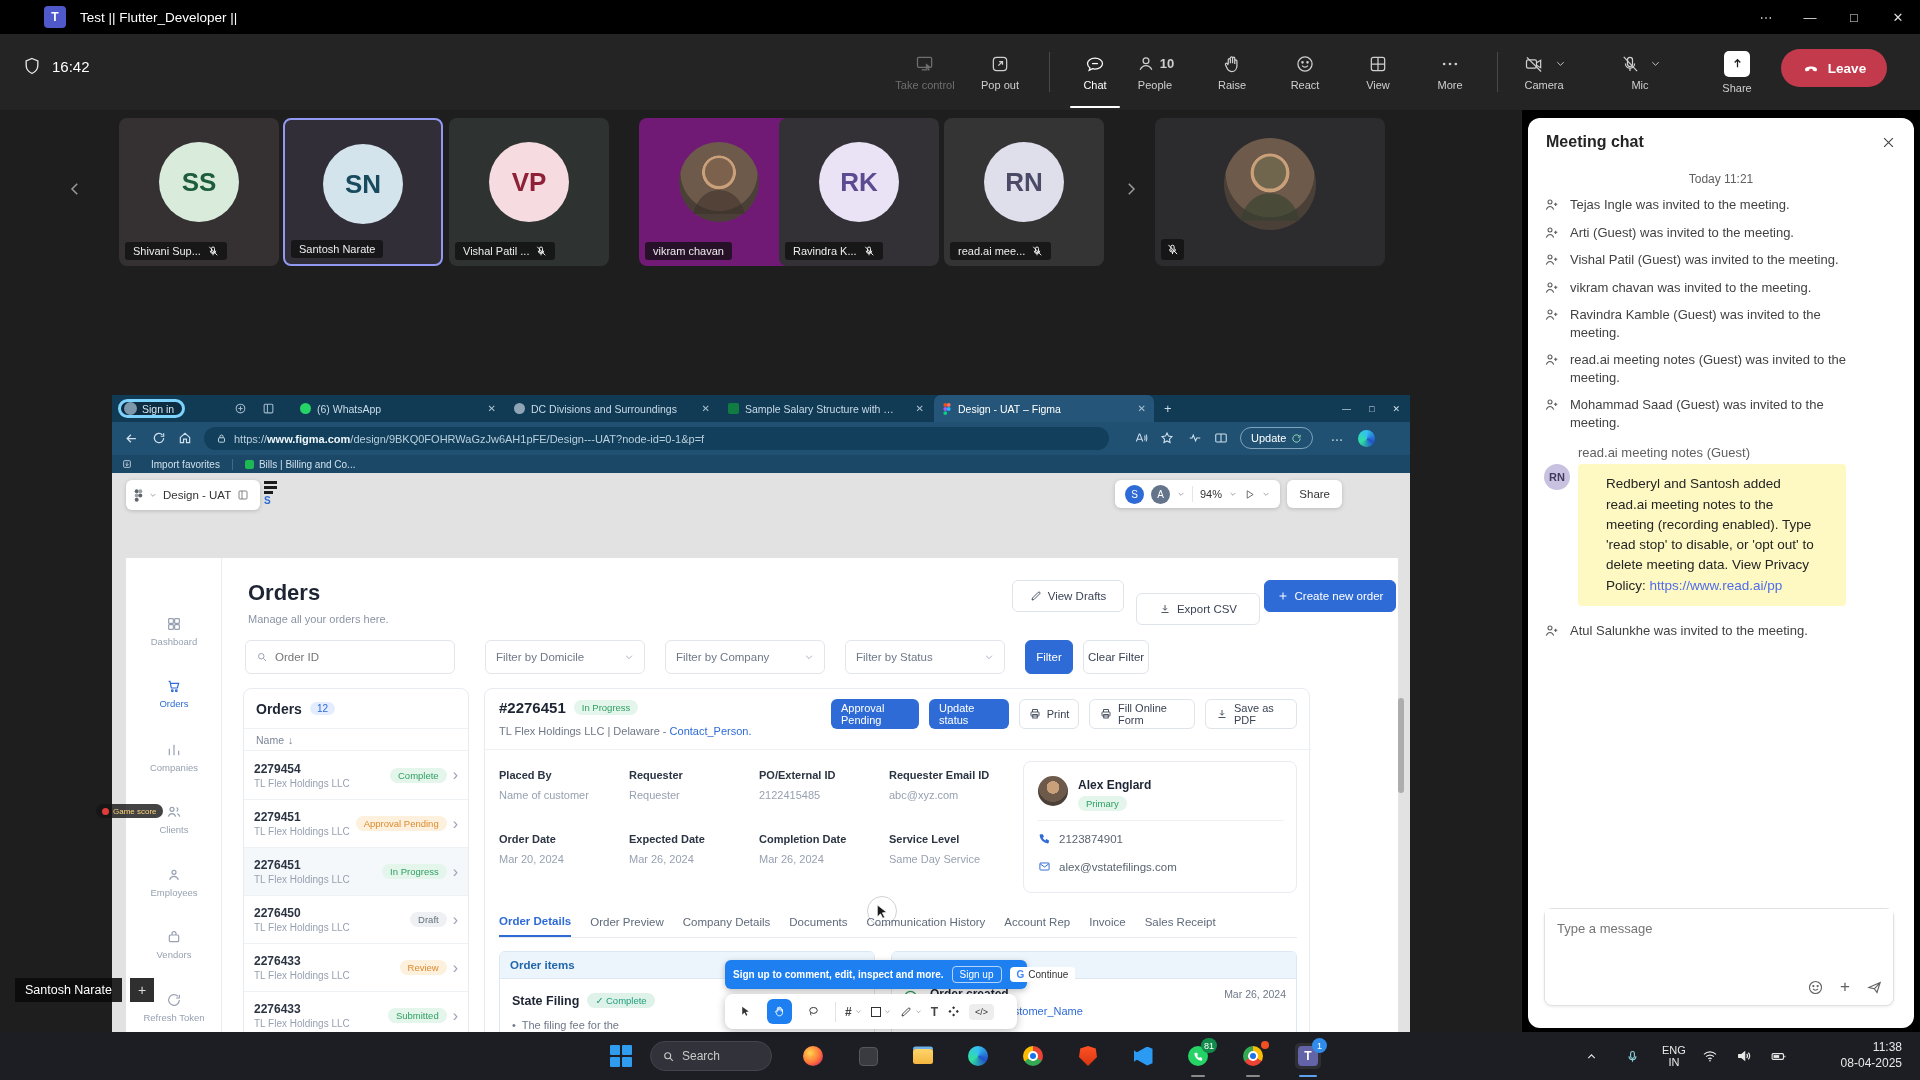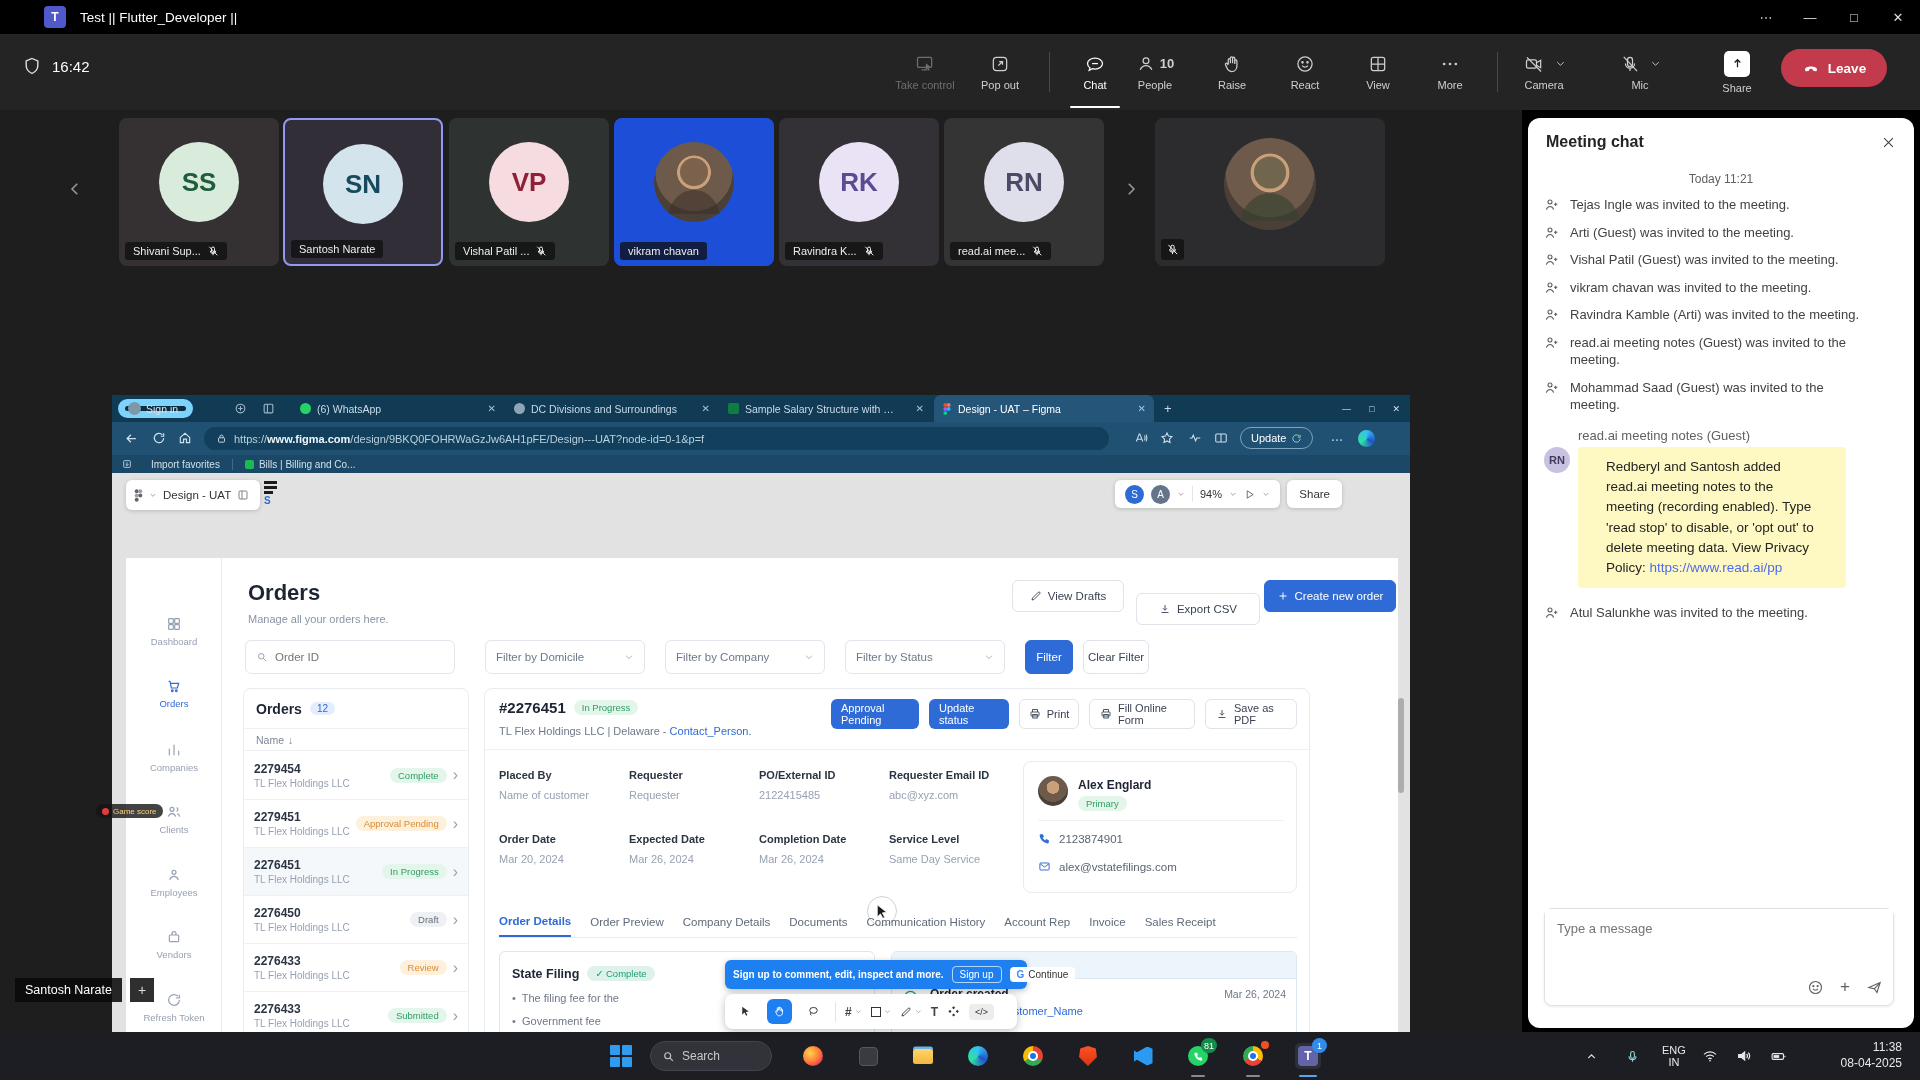--- a/index.html
+++ b/index.html
@@ -28,21 +28,21 @@
   
   #stage{left:0;top:110px;width:1522px;height:922px;background:#1e1e1e}
   .tile{position:absolute;top:8px;width:160px;height:148px;border-radius:8px;overflow:hidden}
   .tile .av{position:absolute;left:50%;top:24px;transform:translateX(-50%);width:80px;height:80px;border-radius:50%;display:flex;align-items:center;justify-content:center;font-size:26px;font-weight:bold}
   .namepill{position:absolute;left:6px;bottom:6px;background:rgba(15,15,15,.75);border-radius:3px;padding:3px 8px;color:#ededed;font-size:11px;display:flex;align-items:center;gap:6px;max-width:146px;white-space:nowrap}
   .photoav{background:radial-gradient(circle at 50% 38%,#c9a07a 0 26%,#6d5a4a 27% 60%,#4a4038 61% 100%)}
   .stripchev{position:absolute;top:70px;color:#9a9a9a}
   
   #browser{left:112px;top:285px;width:1298px;height:727px;background:#e2e2e2}
   #tabbar{left:0;top:0;width:1298px;height:27px;background:#113a54}
-  .signin{left:6px;top:4px;height:19px;border:7px solid #7dd3fc;background:#0c2d42;border-radius:10px;padding:0 8px 0 3px;gap:5px;color:#d9e6ef;font-size:10.5px}
+  .signin{left:6px;top:4px;height:19px;border:3px solid #7dd3fc;background:#0c2d42;border-radius:10px;padding:0 8px 0 3px;gap:5px;color:#d9e6ef;font-size:10.5px}
   .tbico{color:#9fb9c9}
   .btab{position:absolute;top:0;height:27px;padding:0 8px;display:flex;align-items:center;gap:6px;color:#c9dbe8;font-size:10.5px}
   .btab .ttl{max-width:150px;overflow:hidden;text-overflow:ellipsis;white-space:nowrap}
   .btab.active{background:#25567a;border-radius:7px 7px 0 0;color:#fff}
   .tabx{color:#a9c2d3;font-size:10px}
   #urlbar{left:0;top:27px;width:1298px;height:33px;background:#205173}
   .navic{color:#cfe0ec}
   .urlpill{left:92px;top:5px;width:905px;height:23px;background:#12405c;border-radius:12px;padding:0 12px;gap:7px;color:#b9cfdd;font-size:11px;white-space:nowrap;overflow:hidden}
   .urlpill b{color:#eef6fb;font-weight:bold}
   .updatepill{height:22px;border:1px solid #7fa3ba;border-radius:11px;padding:0 10px;gap:5px;color:#fff;font-size:11px}
@@ -304,21 +304,21 @@
       <span>
           <svg width="12" height="12" viewBox="0 0 24 24" fill="none" stroke="#fff" stroke-width="1.8">
             <path d="M12 15a3 3 0 003-3V7a3 3 0 10-6 0v5a3 3 0 003 3z"></path>
             <path d="M6.5 11.5a5.5 5.5 0 0011 0M12 17v3.5"></path>
             <path d="M4.5 3.5l16 17"></path>
           </svg>
         </span>
       </div>
   </div>
 
-  <div class="tile" style="left:614px;background:#1d4ed8">
+  <div class="tile" style="left:639px;background:#701a75">
     <div class="av photoav">
       <svg width="80" height="80" viewBox="0 0 80 80">
           <circle cx="40" cy="30" r="14" fill="#3c3028" opacity=".55"></circle>
           <path d="M14 72c4-16 14-24 26-24s22 8 26 24z" fill="#3c3028" opacity=".55"></path>
         </svg>
     </div>
     <div class="namepill">
         <span>vikram chavan</span>
       </div>
   </div>
@@ -824,20 +824,21 @@
             <span class="dtab">Order Preview</span>
             <span class="dtab">Company Details</span>
             <span class="dtab">Documents</span>
             <span class="dtab">Communication History</span>
             <span class="dtab">Account Rep</span>
             <span class="dtab">Invoice</span>
             <span class="dtab">Sales Receipt</span>
           </div>
 
           <div class="ipanel" style="left:14px;top:262px;width:376px;height:146px">
+            <div class="ihead">Order items</div>
             <div style="padding:14px 12px 0">
               <span class="f" style="gap:8px">
                 <b style="font-size:12.5px;color:#1d2433">State Filing</b>
                 <span class="pill" style="background:#def2ea;color:#1f9d7a">✓ <span>Complete</span></span>
               </span>
               <div class="blt">•&nbsp; <span>The filing fee for the</span></div>
               <div class="blt">•&nbsp; <span>Government fee</span></div>
             </div>
           </div>
 
@@ -1036,21 +1037,21 @@
         <circle cx="9" cy="7.5" r="3"></circle>
         <path d="M3.5 19c1-3.2 3-4.8 5.5-4.8s4.5 1.6 5.5 4.8M17.5 8.5v5M15 11h5"></path>
       </svg>
     <span>vikram chavan was invited to the meeting.</span>
   </div>
   <div class="sys" style="max-width:330px">
     <svg width="16" height="16" viewBox="0 0 24 24" fill="none" stroke="currentColor" stroke-width="1.6">
         <circle cx="9" cy="7.5" r="3"></circle>
         <path d="M3.5 19c1-3.2 3-4.8 5.5-4.8s4.5 1.6 5.5 4.8M17.5 8.5v5M15 11h5"></path>
       </svg>
-    <span>Ravindra Kamble (Arti) was invited to the meeting.</span>
+    <span>Ravindra Kamble (Guest) was invited to the meeting.</span>
   </div>
   <div class="sys" style="max-width:330px">
     <svg width="16" height="16" viewBox="0 0 24 24" fill="none" stroke="currentColor" stroke-width="1.6">
         <circle cx="9" cy="7.5" r="3"></circle>
         <path d="M3.5 19c1-3.2 3-4.8 5.5-4.8s4.5 1.6 5.5 4.8M17.5 8.5v5M15 11h5"></path>
       </svg>
     <span>read.ai meeting notes (Guest) was invited to the meeting.</span>
   </div>
   <div class="sys" style="max-width:330px">
     <svg width="16" height="16" viewBox="0 0 24 24" fill="none" stroke="currentColor" stroke-width="1.6">

